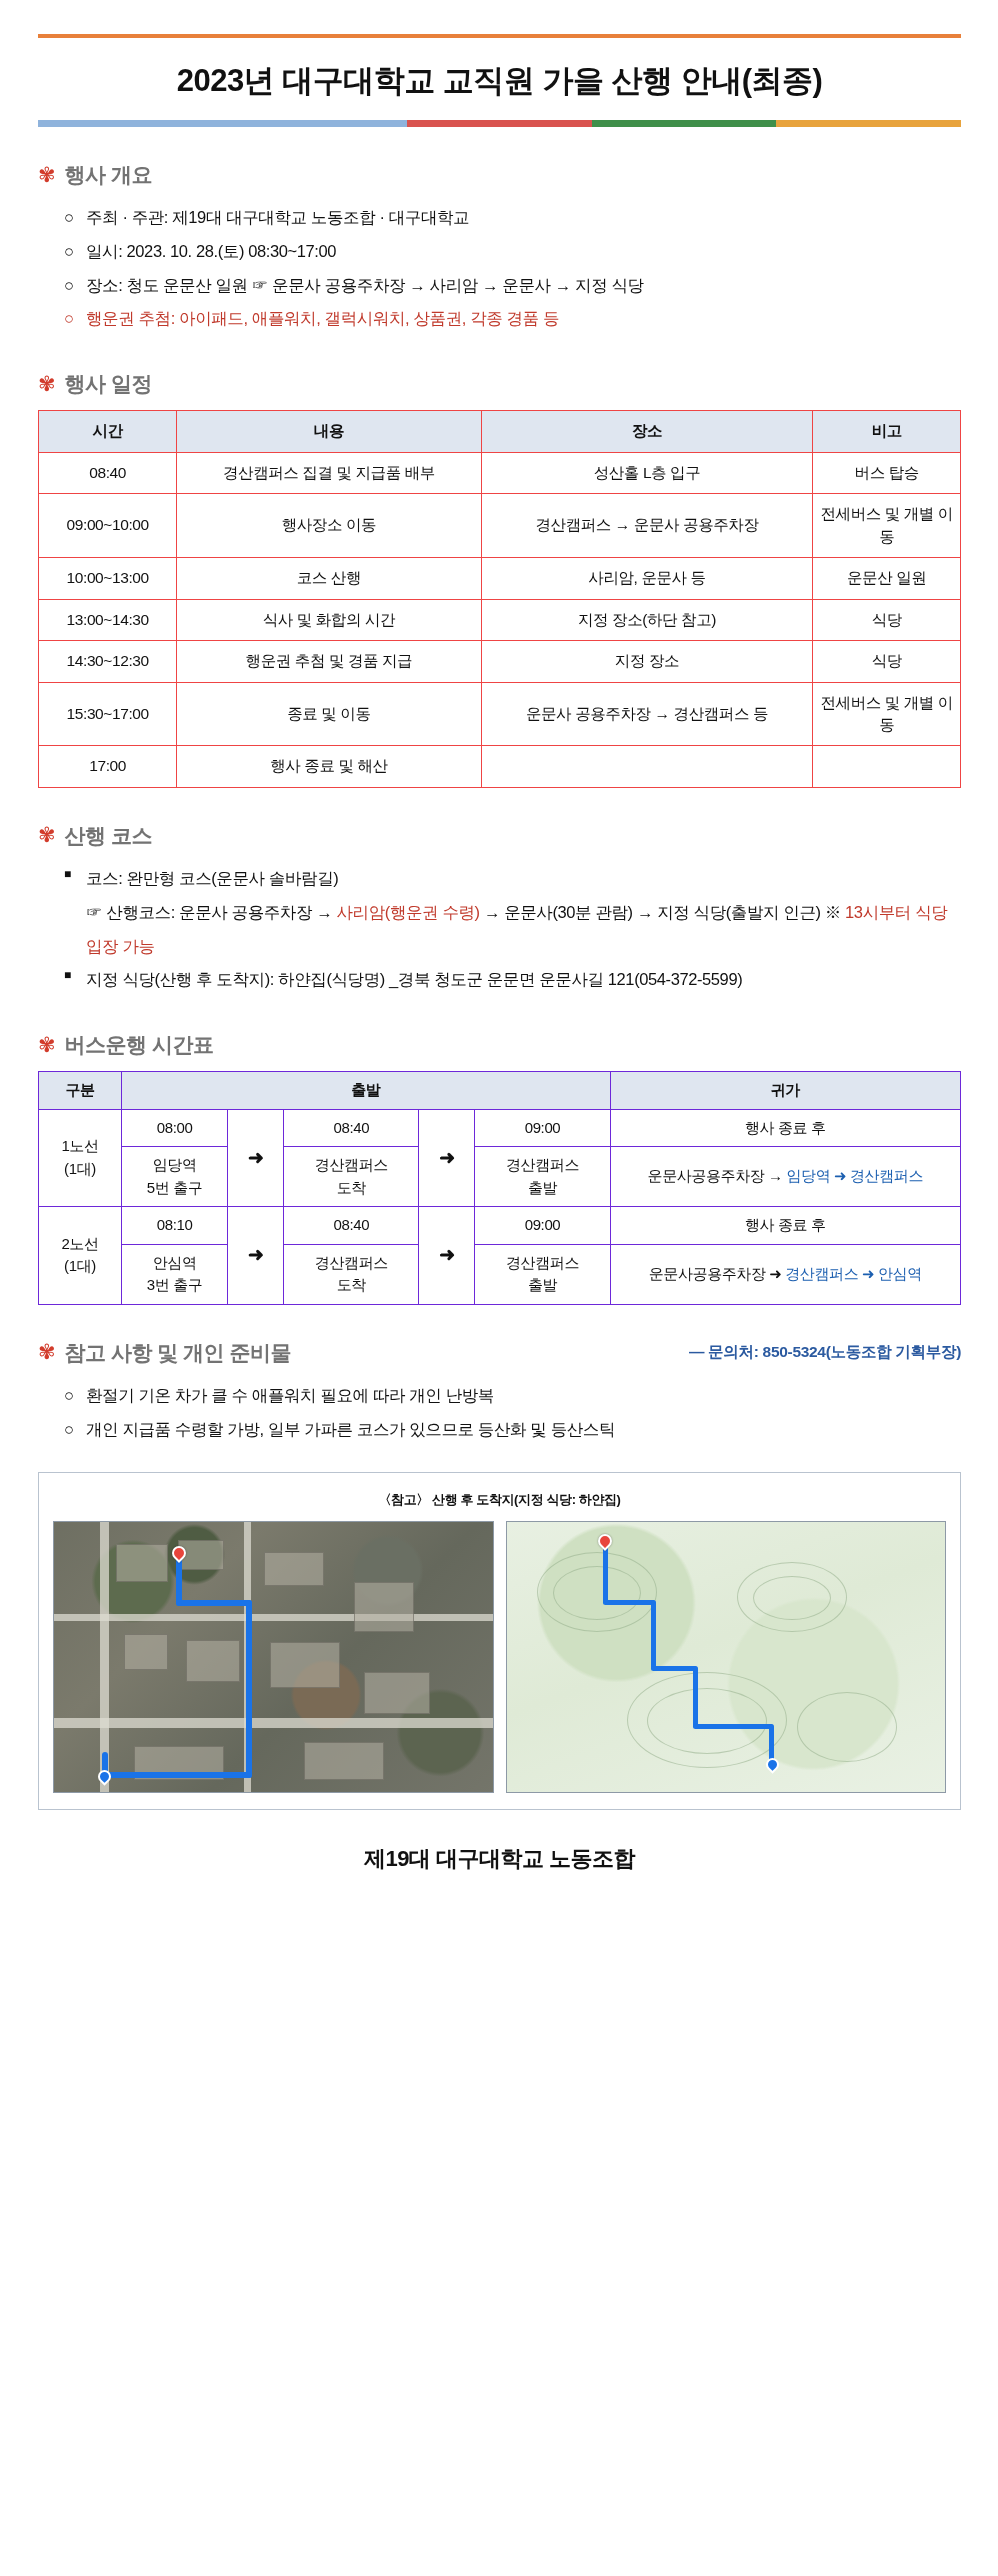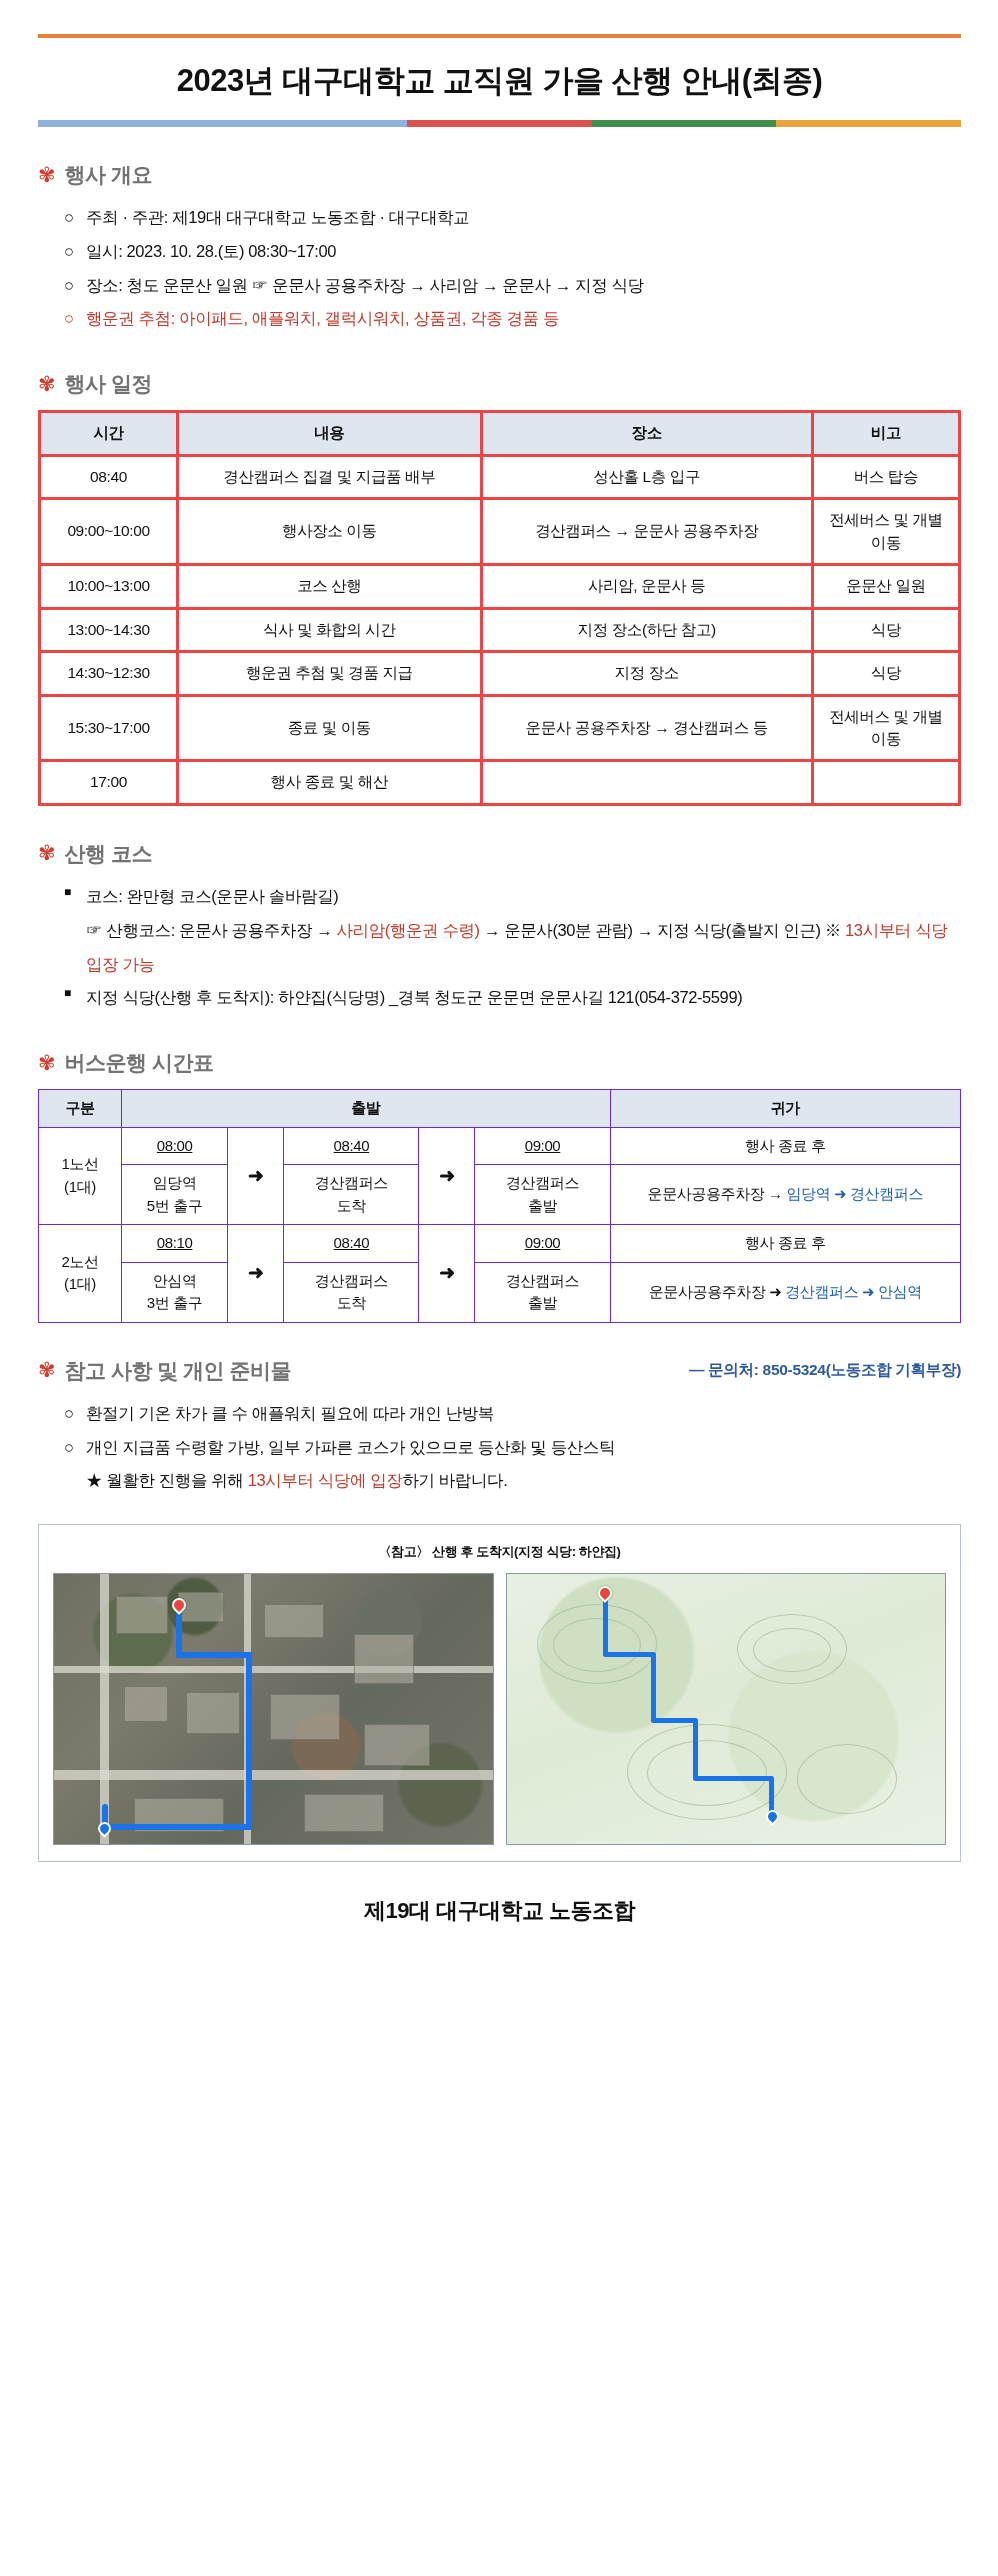--- a/index.html
+++ b/index.html
@@ -106,21 +106,21 @@
 
   
   table.doc {
     border-collapse: collapse;
     width: calc(100% - 12px);
     margin: 4px 6px 0 6px;
     font-size: 15.5px;
     letter-spacing: -0.4px;
   }
   table.doc th, table.doc td {
-    border: 3px solid #ef4444;
+    border: 1px solid #ef4444;
     text-align: center;
     vertical-align: middle;
     padding: 9px 6px;
     line-height: 1.45;
   }
   table.doc thead th {
     background: #dfe6f0;
     font-weight: bold;
   }
   table.doc tbody td { background: #ffffff; }
@@ -135,21 +135,21 @@
   }
   table.bus th, table.bus td {
     border: 1px solid #6d28d9;
     text-align: center;
     vertical-align: middle;
     padding: 7px 4px;
     line-height: 1.5;
   }
   table.bus thead th { background: #dfe6f0; font-weight: bold; }
   .arrow-cell { font-size: 19px; font-weight: bold; width: 34px; }
-  .time-under { text-decoration: underline; }
+  .time-under { }
 
   .note-star {
     margin: 14px 6px 0 6px;
     font-size: 16px;
     line-height: 1.75;
     letter-spacing: -0.4px;
   }
 
   
   .figure-box {
@@ -433,23 +433,20 @@
       <span class="sec-head-right">― 문의처: 850-5324(노동조합 기획부장)</span>
     </div>
     <ul class="bullets">
       <li>
         <span class="mk">○</span>
         <span>환절기 기온 차가 클 수 애플워치 필요에 따라 개인 난방복</span>
       </li>
       <li>
         <span class="mk">○</span>
         <span>개인 지급품 수령할 가방, 일부 가파른 코스가 있으므로 등산화 및 등산스틱</span>
-      </li>
-      <li style="padding-left:22px">
-        <span>★ 월활한 진행을 위해 </span><span class="red">13시부터 식당에 입장</span><span>하기 바랍니다.</span>
       </li>
     </ul>
   </div>
 
   <div class="figure-box">
     <div class="figure-cap">〈참고〉 산행 후 도착지(지정 식당: 하얀집)</div>
     <div class="maps">
 
       <div class="map map-sat">
         <div class="road" style="left:0;top:196px;width:100%;height:10px;"></div>

